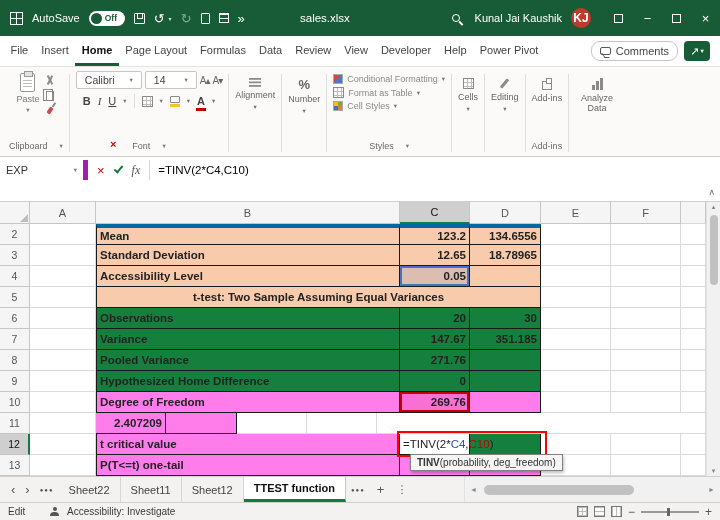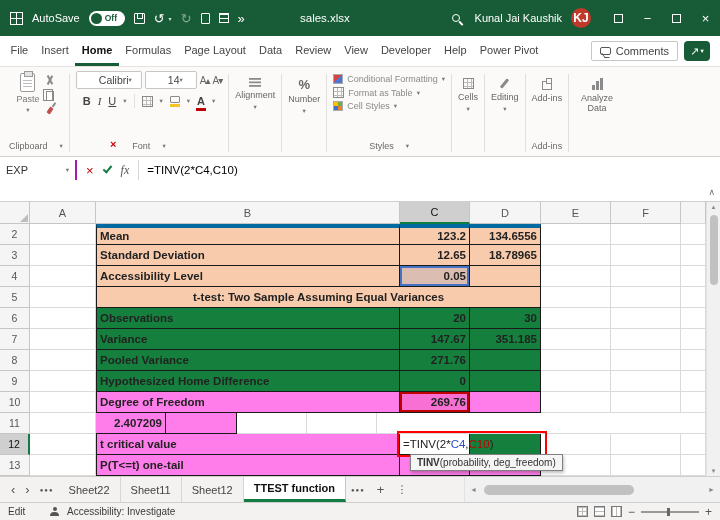--- a/index.html
+++ b/index.html
@@ -28,21 +28,21 @@
 .avatar{width:20px;height:20px;border-radius:50%;background:#C0392B;color:#fff;font-size:12px;font-weight:700;display:flex;align-items:center;justify-content:center}
 .wctrls{display:flex;height:36px;margin-left:4px}
 .wc{width:29px;height:36px;display:flex;align-items:center;justify-content:center;font-size:13px}
 .wcbox{width:9px;height:9px;border:1px solid #fff;display:inline-block}
 
 
 .menubar{position:absolute;top:36px;left:0;right:0;height:31px;background:#FFFFFF;display:flex;align-items:stretch;padding:0 4px;border-bottom:1px solid #E5E3E1}
 .mtab{display:flex;align-items:center;padding:0 6.5px;font-size:11px;color:#444;border-bottom:3px solid transparent}
 .mtab.active{color:#111;font-weight:700;border-bottom:3px solid #185C37}
 .mright{margin-left:auto;display:flex;align-items:center;gap:6px;padding-right:6px}
-.comments{display:flex;align-items:center;gap:5px;border:1px solid #C8C6C4;border-radius:2px;padding:3px 8px;font-size:11px;color:#444}
+.comments{display:flex;align-items:center;gap:5px;border:1px solid #C8C6C4;border-radius:9px;padding:3px 8px;font-size:11px;color:#444}
 .icon-bubble{width:11px;height:8px;border:1px solid #555;border-radius:2px;position:relative}
 .icon-bubble::after{content:'';position:absolute;left:2px;bottom:-4px;width:4px;height:4px;border-left:1px solid #555;border-bottom:1px solid #555;transform:skewX(35deg)}
 .sharebtn{width:26px;height:20px;border-radius:4px;background:#185C37;color:#fff;display:flex;align-items:center;justify-content:center;font-size:11px;gap:1px}
 
 
 .ribbon{position:absolute;top:67px;left:0;right:0;height:90px;background:#FBFAF9;border-bottom:1px solid #D1CFCD;display:flex;align-items:stretch;padding:3px 4px 0}
 .rgroup{display:flex;flex-direction:column;align-items:center;padding:1px 5px 2px}
 .gcontent{display:flex;gap:6px;align-items:flex-start}
 .glabel{margin-top:auto;font-size:9px;color:#696969;display:flex;align-items:center;gap:12px;padding-bottom:3px}
 .rsep{width:1px;background:#E1DFDD;margin:4px 1px}
@@ -54,21 +54,21 @@
 .smallcol{display:flex;flex-direction:column;gap:6px;padding-top:4px;align-items:center}
 .icon-cut{width:10px;height:10px;position:relative}
 .icon-cut::before,.icon-cut::after{content:'';position:absolute;top:0;left:4px;width:1.5px;height:10px;background:#8A8A8A}
 .icon-cut::before{transform:rotate(28deg)}
 .icon-cut::after{transform:rotate(-28deg)}
 .icon-copy{width:8px;height:10px;border:1px solid #8A8A8A;background:#fff;position:relative}
 .icon-copy::after{content:'';position:absolute;left:-4px;top:-3px;width:8px;height:10px;border:1px solid #8A8A8A}
 .icon-brush{width:4px;height:7px;background:#C0504D;transform:rotate(35deg);border-radius:1px;position:relative}
 .icon-brush::after{content:'';position:absolute;top:-6px;left:1px;width:2px;height:5px;background:#8A8A8A}
 .fontgrp .row1{display:flex;gap:3px;align-items:center}
-.combo{display:flex;align-items:center;justify-content:space-between;border:1px solid #C8C6C4;background:#fff;height:18px;padding:0 22px;font-size:10.5px;color:#444;border-radius:2px}
+.combo{display:flex;align-items:center;justify-content:space-between;border:1px solid #C8C6C4;background:#fff;height:18px;padding:0 8px;font-size:10.5px;color:#444;border-radius:2px}
 .w70{width:66px}.w34{width:52px}
 .aud{font-size:10px;color:#666;letter-spacing:-1px}
 .row2{display:flex;gap:7px;align-items:center;margin-top:5px;font-size:11px;color:#444}
 .bB{font-weight:700}
 .bI{font-style:italic;font-family:"Liberation Serif",serif}
 .bU{text-decoration:underline}
 .minisep{width:1px;height:14px;background:#E1DFDD}
 .icon-grid{width:11px;height:11px;border:1px solid #8A8A8A;background-image:linear-gradient(#BDBDBD 1px,transparent 1px),linear-gradient(90deg,#BDBDBD 1px,transparent 1px);background-size:4px 4px;background-position:-1px -1px}
 .icon-bucket{width:10px;height:7px;border:1px solid #8A8A8A;border-radius:1px;position:relative;margin-bottom:4px}
 .icon-bucket::after{content:'';position:absolute;left:-1px;right:-1px;bottom:-5px;height:3px;background:#F7C325}
@@ -85,21 +85,21 @@
 .icon-puzzle{width:10px;height:9px;border:1px solid #8A8A8A;position:relative;margin-top:3px}
 .icon-puzzle::after{content:'';position:absolute;top:-4px;left:3px;width:4px;height:4px;border:1px solid #8A8A8A;background:#FBFAF9}
 .icon-bars{display:flex;align-items:flex-end;gap:1px;height:12px}
 .icon-bars span{width:3px;background:#8A8A8A;display:inline-block}
 .ib1{height:5px}.ib2{height:9px}.ib3{height:12px}
 .twoline{width:44px;text-align:center;line-height:1.15}
 .annox{position:absolute;left:110px;top:71px;color:#D40000;font-weight:700;font-size:11px}
 
 
 .fbar{position:absolute;top:157px;left:0;right:0;height:45px;background:#fff;border-bottom:1px solid #D1CFCD;display:flex;align-items:flex-start;padding-top:3px}
-.namebox{width:77px;height:20px;display:flex;align-items:center;justify-content:space-between;padding:0 6px;border-right:2px solid #a21caf;font-size:11px;color:#333}
+.namebox{width:88px;height:20px;display:flex;align-items:center;justify-content:space-between;padding:0 6px;border-right:5px solid #a21caf;font-size:11px;color:#333}
 .fbtns{display:flex;align-items:center;gap:9px;height:20px;padding:0 9px;border-right:1px solid #D8D6D4}
 .fx-cancel{color:#C00000;font-size:13px;line-height:1}
 .fx-enter{width:9px;height:5px;border-left:2px solid #107C41;border-bottom:2px solid #107C41;transform:rotate(-50deg);margin-top:-3px}
 .fx-fx{font-family:"Liberation Serif",serif;font-style:italic;font-size:12px;color:#555}
 .ftext{height:20px;display:flex;align-items:center;padding-left:8px;font-size:11.5px;color:#000}
 .fcollapse{position:absolute;right:5px;bottom:4px;font-size:9px;color:#777}
 
 
 .gridwrap{position:absolute;top:202px;left:0;right:14px;height:274px;background:#fff;overflow:hidden}
 .hdrrow{display:flex;height:22px}
@@ -199,22 +199,22 @@
         </span>
       <span class="wc">×</span>
     </div>
   </div>
 
   <div class="menubar">
 
     <div class="mtab">File</div>
       <div class="mtab">Insert</div>
       <div class="mtab active">Home</div>
+      <div class="mtab">Page Layout</div>
       <div class="mtab">Formulas</div>
-      <div class="mtab">Page Layout</div>
       <div class="mtab">Data</div>
       <div class="mtab">Review</div>
       <div class="mtab">View</div>
       <div class="mtab">Developer</div>
       <div class="mtab">Help</div>
       <div class="mtab">Power Pivot</div>
       <div class="mright">
       <span class="comments">
           <span class="icon-bubble"></span>
           <span>Comments</span>

